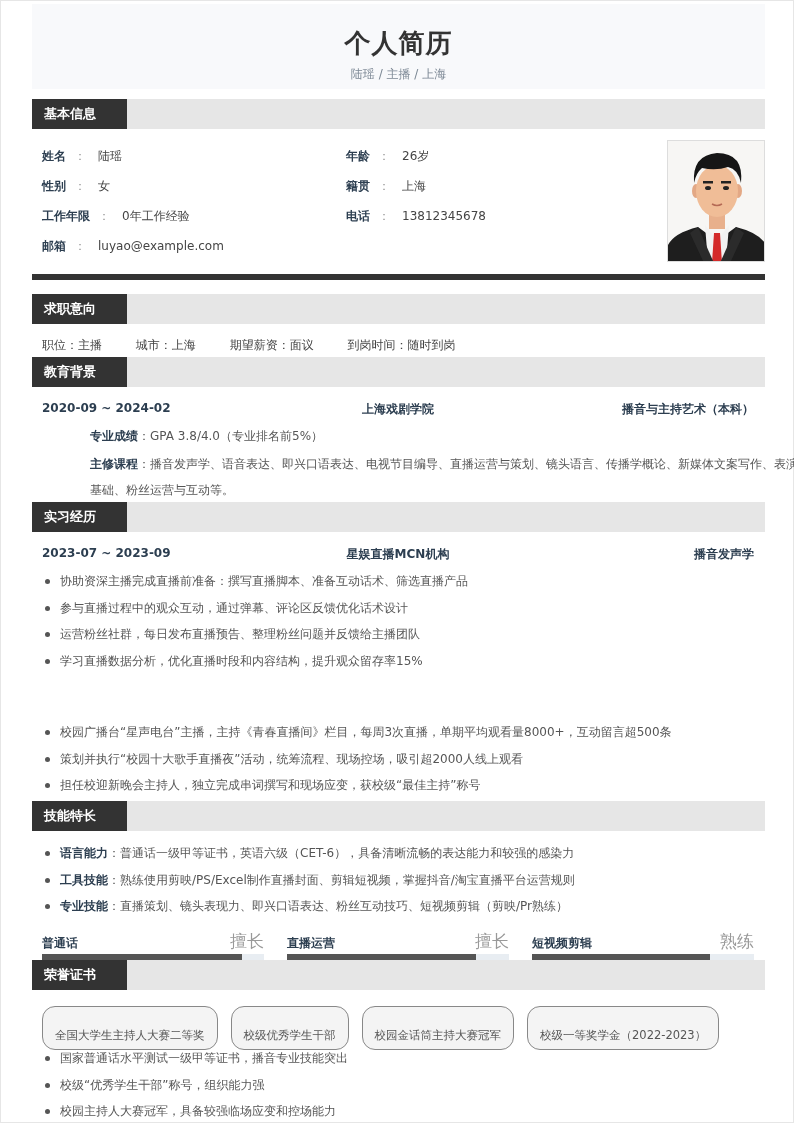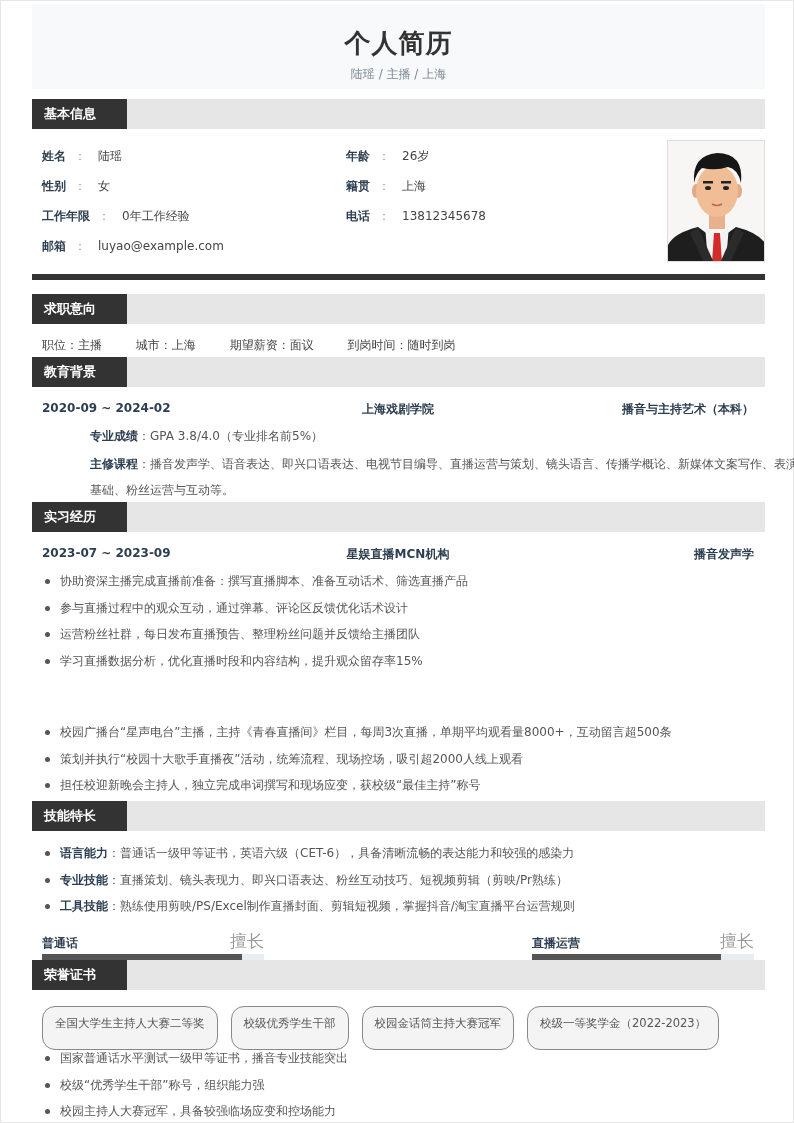--- a/index.html
+++ b/index.html
@@ -28,21 +28,21 @@
   .bullets li::before { content: ""; position: absolute; left: 3px; top: 11px; width: 5px; height: 5px; border-radius: 50%; background: #555; }
   .bullets li b { color: #2c3e50; }
   .skill-bars { position: absolute; left: 41px; top: 929px; width: 712px; display: flex; justify-content: space-between; }
   .skill { width: 222px; }
   .skill .row { display: flex; justify-content: space-between; align-items: baseline; height: 20px; }
   .skill .name { font-weight: bold; font-size: 12px; color: #2c3e50; }
   .skill .level { font-size: 17px; color: #999; }
   .skill .track { margin-top: 4px; height: 6px; background: #e8edf2; position: relative; }
   .skill .fill { position: absolute; left: 0; top: 0; height: 6px; background: #555; }
   .tags { position: absolute; left: 41px; top: 1005px; display: flex; gap: 13px; }
-  .tags .pill { height: 44px; line-height: 24px; border: 1px solid #888; border-radius: 13px; background: #f4f4f4; padding: 4px 12px; font-size: 11.5px; color: #555; white-space: nowrap; }
+  .tags .pill { height: 44px; line-height: 24px; border: 1px solid #888; border-radius: 13px; background: #f4f4f4; padding: 16px 12px; font-size: 11.5px; color: #555; white-space: nowrap; }
 </style>
 </head>
 <body>
 
 <div class="page">
 
   <div class="header">
     <div class="title">个人简历</div>
     <div class="subtitle">陆瑶 / 主播 / 上海</div>
   </div>
@@ -165,22 +165,22 @@
     <li>校园广播台“星声电台”主播，主持《青春直播间》栏目，每周3次直播，单期平均观看量8000+，互动留言超500条</li>
     <li>策划并执行“校园十大歌手直播夜”活动，统筹流程、现场控场，吸引超2000人线上观看</li>
     <li>担任校迎新晚会主持人，独立完成串词撰写和现场应变，获校级“最佳主持”称号</li>
   </ul>
 
   <div class="sec-head" style="top:800px">
     <span class="tag">技能特长</span>
   </div>
   <ul class="bullets" style="top:839px">
     <li><b>语言能力</b><span>：普通话一级甲等证书，英语六级（CET-6），具备清晰流畅的表达能力和较强的感染力</span></li>
+    <li><b>工具技能</b><span>：熟练使用剪映/PS/Excel制作直播封面、剪辑短视频，掌握抖音/淘宝直播平台运营规则</span></li>
     <li><b>专业技能</b><span>：直播策划、镜头表现力、即兴口语表达、粉丝互动技巧、短视频剪辑（剪映/Pr熟练）</span></li>
-    <li><b>工具技能</b><span>：熟练使用剪映/PS/Excel制作直播封面、剪辑短视频，掌握抖音/淘宝直播平台运营规则</span></li>
   </ul>
 
   <div class="skill-bars">
     <div class="skill">
       <div class="row">
         <span class="name">普通话</span>
         <span class="level">擅长</span>
       </div>
       <div class="track">
           <div class="fill" style="width:90%"></div>
@@ -188,20 +188,29 @@
     </div>
     <div class="skill">
       <div class="row">
         <span class="name">直播运营</span>
         <span class="level">擅长</span>
       </div>
       <div class="track">
           <div class="fill" style="width:85%"></div>
         </div>
     </div>
+    <div class="skill">
+      <div class="row">
+        <span class="name">短视频剪辑</span>
+        <span class="level">熟练</span>
+      </div>
+      <div class="track">
+          <div class="fill" style="width:80%"></div>
+        </div>
+    </div>
   </div>
 
   <div class="sec-head" style="top:959px">
     <span class="tag">荣誉证书</span>
   </div>
   <div class="tags">
     <span class="pill">全国大学生主持人大赛二等奖</span>
     <span class="pill">校级优秀学生干部</span>
     <span class="pill">校园金话筒主持大赛冠军</span>
     <span class="pill">校级一等奖学金（2022-2023）</span>

